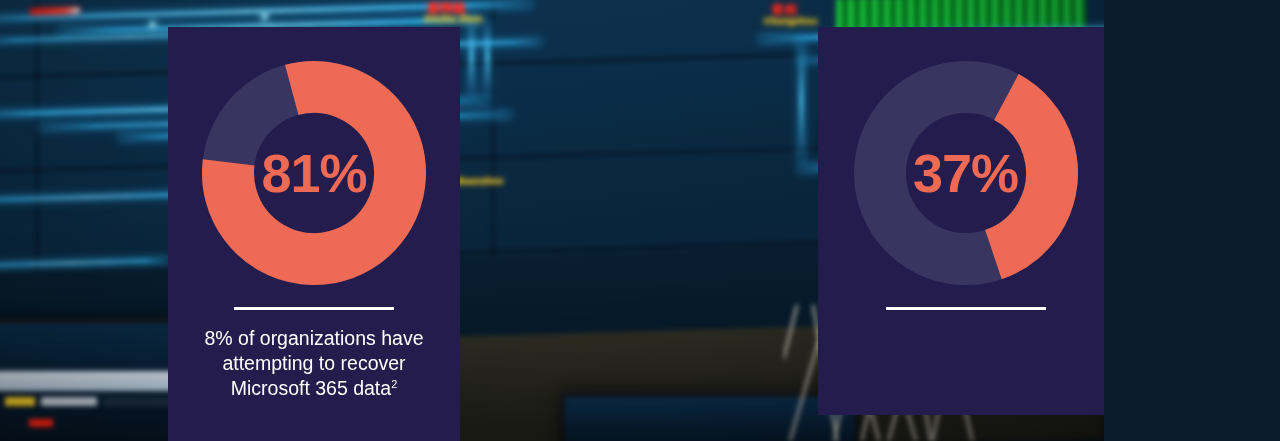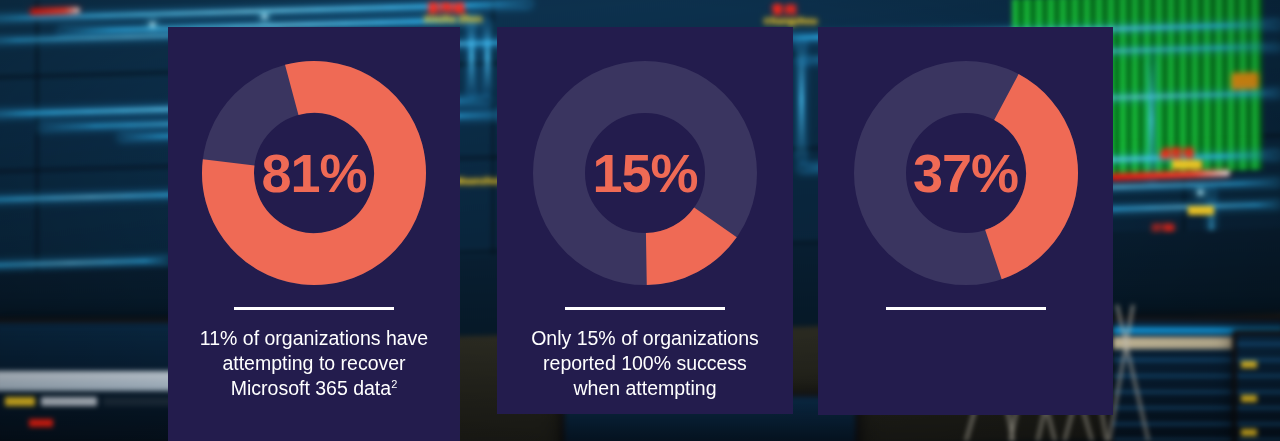--- a/index.html
+++ b/index.html
@@ -1,18 +1,18 @@
 <!DOCTYPE html>
 <html><head>
 <meta charset="utf-8">
 <style>
   html,body{margin:0;padding:0;}
   body{width:1280px;height:441px;overflow:hidden;background:#0b1c2e;
        font-family:"Liberation Sans",sans-serif;}
-  #stage{position:relative;width:1280px;height:441px;overflow:hidden;}
+  #stage{position:relative;width:1104px;height:441px;overflow:hidden;}
 
   
   .bg{position:absolute;inset:0;overflow:hidden;}
   .bg-wall{position:absolute;left:-40px;top:-30px;width:1360px;height:400px;
       background:
         linear-gradient(175deg,#12354f 0%,#0e2c45 30%,#0c2539 60%,#0a1f30 100%);
       transform:skewY(-1.6deg);}
   .bg-wall2{position:absolute;left:-40px;top:250px;width:1360px;height:230px;
       background:linear-gradient(180deg,#0a1e2f 0%,#071621 50%,#0a0f12 100%);
       transform:skewY(-2deg);}
@@ -212,41 +212,26 @@
     <div class="card card-1">
       <div class="donut-wrap">
         <svg class="donut" width="240" height="240" viewBox="0 0 240 240">
           <circle cx="120" cy="120" r="86" fill="none" stroke="#3a3560" stroke-width="52"></circle>
           <circle id="arc1" cx="120" cy="120" r="86" fill="none" stroke="#ef6a55" stroke-width="52" stroke-dasharray="437.68668849812997 102.6672479193144" transform="rotate(-105 120 120)"></circle>
         </svg>
         <div class="pct">81%</div>
       </div>
       <div class="rule"></div>
       <div class="caption">
-        <span>11% of organizations have</span><br>
+        <span>8% of organizations have</span><br>
         <span>attempting to recover</span><br>
         <span>Microsoft 365 data</span><sup>2</sup>
       </div>
     </div>
 
-    <div class="card card-2">
-      <div class="donut-wrap">
-        <svg class="donut" width="240" height="240" viewBox="0 0 240 240">
-          <circle cx="120" cy="120" r="86" fill="none" stroke="#3a3560" stroke-width="52"></circle>
-          <circle id="arc2" cx="120" cy="120" r="86" fill="none" stroke="#ef6a55" stroke-width="52" stroke-dasharray="81.05309046261665 459.3008459548277" transform="rotate(35 120 120)"></circle>
-        </svg>
-        <div class="pct">15%</div>
-      </div>
-      <div class="rule"></div>
-      <div class="caption">
-        <span>Only 15% of organizations</span><br>
-        <span>reported 100% success</span><br>
-        <span>when attempting</span><sup></sup>
-      </div>
-    </div>
 
     <div class="card card-3">
       <div class="donut-wrap">
         <svg class="donut" width="240" height="240" viewBox="0 0 240 240">
           <circle cx="120" cy="120" r="86" fill="none" stroke="#3a3560" stroke-width="52"></circle>
           <circle id="arc3" cx="120" cy="120" r="86" fill="none" stroke="#ef6a55" stroke-width="52" stroke-dasharray="199.93095647445443 340.42297994298997" transform="rotate(-62 120 120)"></circle>
         </svg>
         <div class="pct">37%</div>
       </div>
       <div class="rule"></div>

